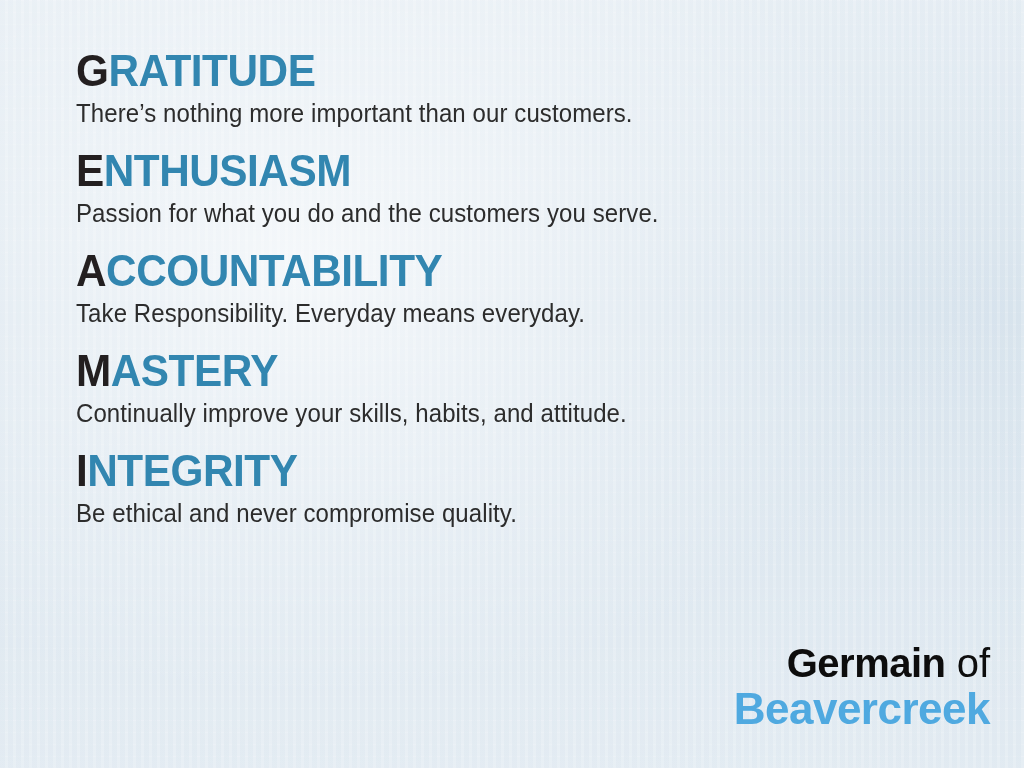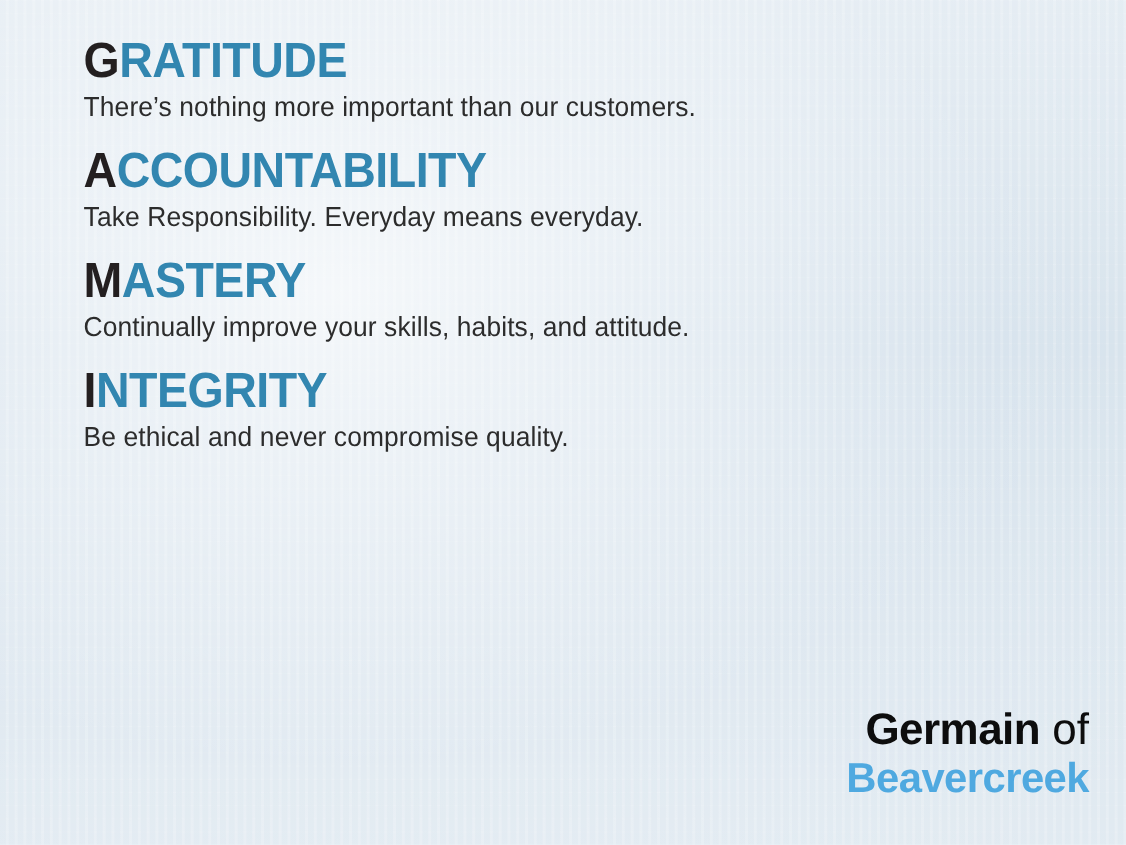--- a/index.html
+++ b/index.html
@@ -44,21 +44,21 @@
     background:
       radial-gradient(ellipse at 30% 35%, rgba(255,255,255,0.75) 0%, rgba(255,255,255,0.10) 60%, rgba(255,255,255,0) 100%),
       linear-gradient(to bottom, rgba(255,255,255,0.35), rgba(255,255,255,0.0) 40%, rgba(255,255,255,0.30));
     pointer-events: none;
   }
 
   
   #values-list {
     position: absolute;
     left: 76px;
-    top: 30px;
+    top: 46px;
     width: 900px;
   }
   .value-block {
     margin-bottom: 16px;
   }
   .value-heading {
     font-family: "Liberation Sans Narrow", "Liberation Sans", "DejaVu Sans", sans-serif;
     font-weight: bold;
     font-size: 45px;
     line-height: 50px;
@@ -107,21 +107,21 @@
     font-weight: bold;
     letter-spacing: -0.5px;
   }
   .logo-of {
     font-weight: normal;
     letter-spacing: 0px;
   }
   .logo-line-2 {
     font-family: "Liberation Sans", "DejaVu Sans", sans-serif;
     font-weight: bold;
-    font-size: 38px;
+    font-size: 44px;
     line-height: 47px;
     color: #4fa9e0;
     letter-spacing: -0.5px;
     white-space: nowrap;
   }
 </style>
 </head>
 <body>
 
 <div id="poster">
@@ -129,20 +129,24 @@
   <div id="bg-pattern"></div>
   <div id="bg-sheen"></div>
 
   <div id="values-list">
 
     <div class="value-block">
       <div class="value-heading"><span class="heading-initial">G</span><span class="heading-rest">RATITUDE</span></div>
       <div class="value-desc">There’s nothing more important than our customers.</div>
     </div>
 
+    <div class="value-block">
+      <div class="value-heading"><span class="heading-initial">E</span><span class="heading-rest">NTHUSIASM</span></div>
+      <div class="value-desc">Passion for what you do and the customers you serve.</div>
+    </div>
 
 
     <div class="value-block">
       <div class="value-heading"><span class="heading-initial">A</span><span class="heading-rest">CCOUNTABILITY</span></div>
       <div class="value-desc">Take Responsibility. Everyday means everyday.</div>
     </div>
 
     <div class="value-block">
       <div class="value-heading"><span class="heading-initial">M</span><span class="heading-rest">ASTERY</span></div>
       <div class="value-desc">Continually improve your skills, habits, and attitude.</div>

